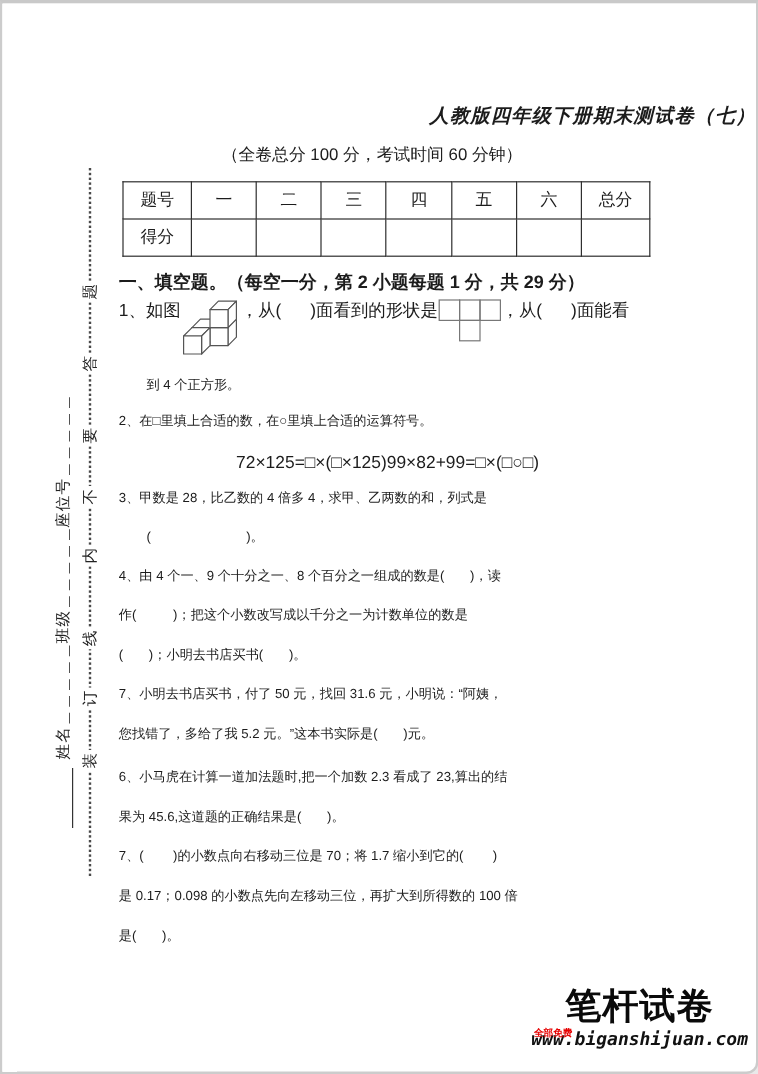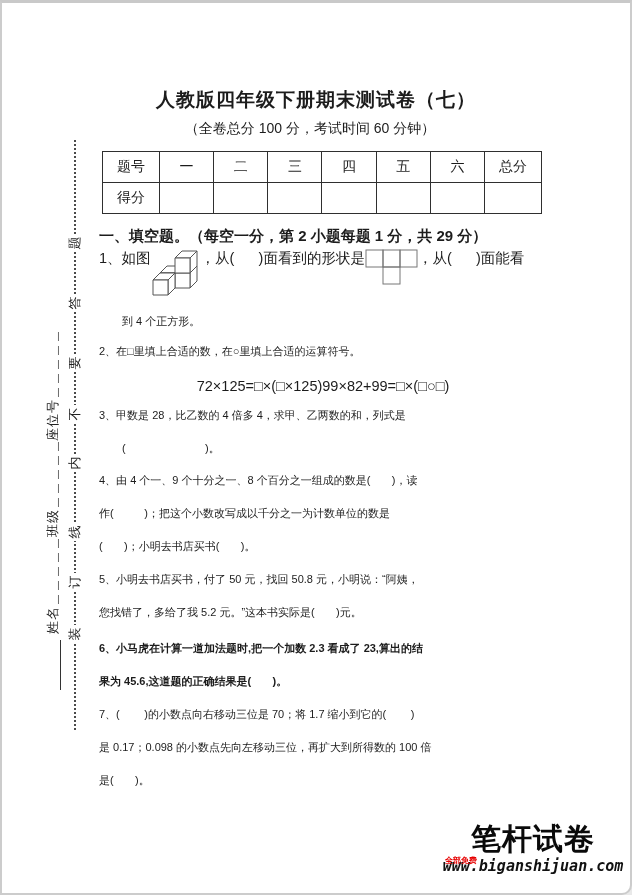--- a/index.html
+++ b/index.html
@@ -1,21 +1,21 @@
 <!DOCTYPE html>
 <html><head>
 <meta charset="utf-8">
 <style>
   html,body{margin:0;padding:0;}
   body{width:632px;height:895px;background:#e9e9e9;font-family:"Liberation Sans",sans-serif;color:#1c1c1c;}
   .page{position:relative;width:632px;height:895px;box-sizing:border-box;background:#ffffff;
         border:2px solid #cccccc;border-top:3px solid #c9c9c9;border-radius:0 0 10px 0;overflow:hidden;}
 
   
-  .title{position:absolute;left:0;right:0;top:84px;text-align:center;font-size:19px;font-weight:bold;letter-spacing:1px;}
+  .title{position:absolute;left:0;right:0;top:84px;text-align:right;font-size:16px;font-weight:bold;letter-spacing:1px;font-style:italic;}
   .subtitle{position:absolute;left:0;right:12px;top:117px;text-align:center;font-size:14px;}
 
   
   table.score{position:absolute;left:100px;top:148px;width:440px;border-collapse:collapse;table-layout:fixed;}
   table.score td{border:1px solid #2f2f2f;height:30px;text-align:center;font-size:14px;padding:0;}
   table.score td.w1{width:56px;}
 
   
   .sec-heading{position:absolute;left:97px;top:222px;font-size:15px;font-weight:bold;line-height:22px;white-space:pre;}
   .q{position:absolute;left:97px;width:448px;}
@@ -151,25 +151,25 @@
     <div class="qline indent">(                          )。</div>
   </div>
 
   <div class="q" style="top:461px;">
     <div class="qline">4、由 4 个一、9 个十分之一、8 个百分之一组成的数是(       )，读</div>
     <div class="qline">作(          )；把这个小数改写成以千分之一为计数单位的数是</div>
     <div class="qline">(       )；小明去书店买书(       )。</div>
   </div>
 
   <div class="q" style="top:560px;">
-    <div class="qline">5、小明去书店买书，付了 50 元，找回 50.8 元，小明说：“阿姨，</div>
+    <div class="qline">7、小明去书店买书，付了 50 元，找回 31.6 元，小明说：“阿姨，</div>
     <div class="qline">您找错了，多给了我 5.2 元。”这本书实际是(       )元。</div>
   </div>
 
-  <div class="q" style="top:629px;font-weight:bold;">
+  <div class="q" style="top:629px;">
     <div class="qline">6、小马虎在计算一道加法题时,把一个加数 2.3 看成了 23,算出的结</div>
     <div class="qline">果为 45.6,这道题的正确结果是(       )。</div>
   </div>
 
   <div class="q" style="top:695px;">
     <div class="qline">7、(        )的小数点向右移动三位是 70；将 1.7 缩小到它的(        )</div>
     <div class="qline">是 0.17；0.098 的小数点先向左移动三位，再扩大到所得数的 100 倍</div>
     <div class="qline">是(       )。</div>
   </div>
 

